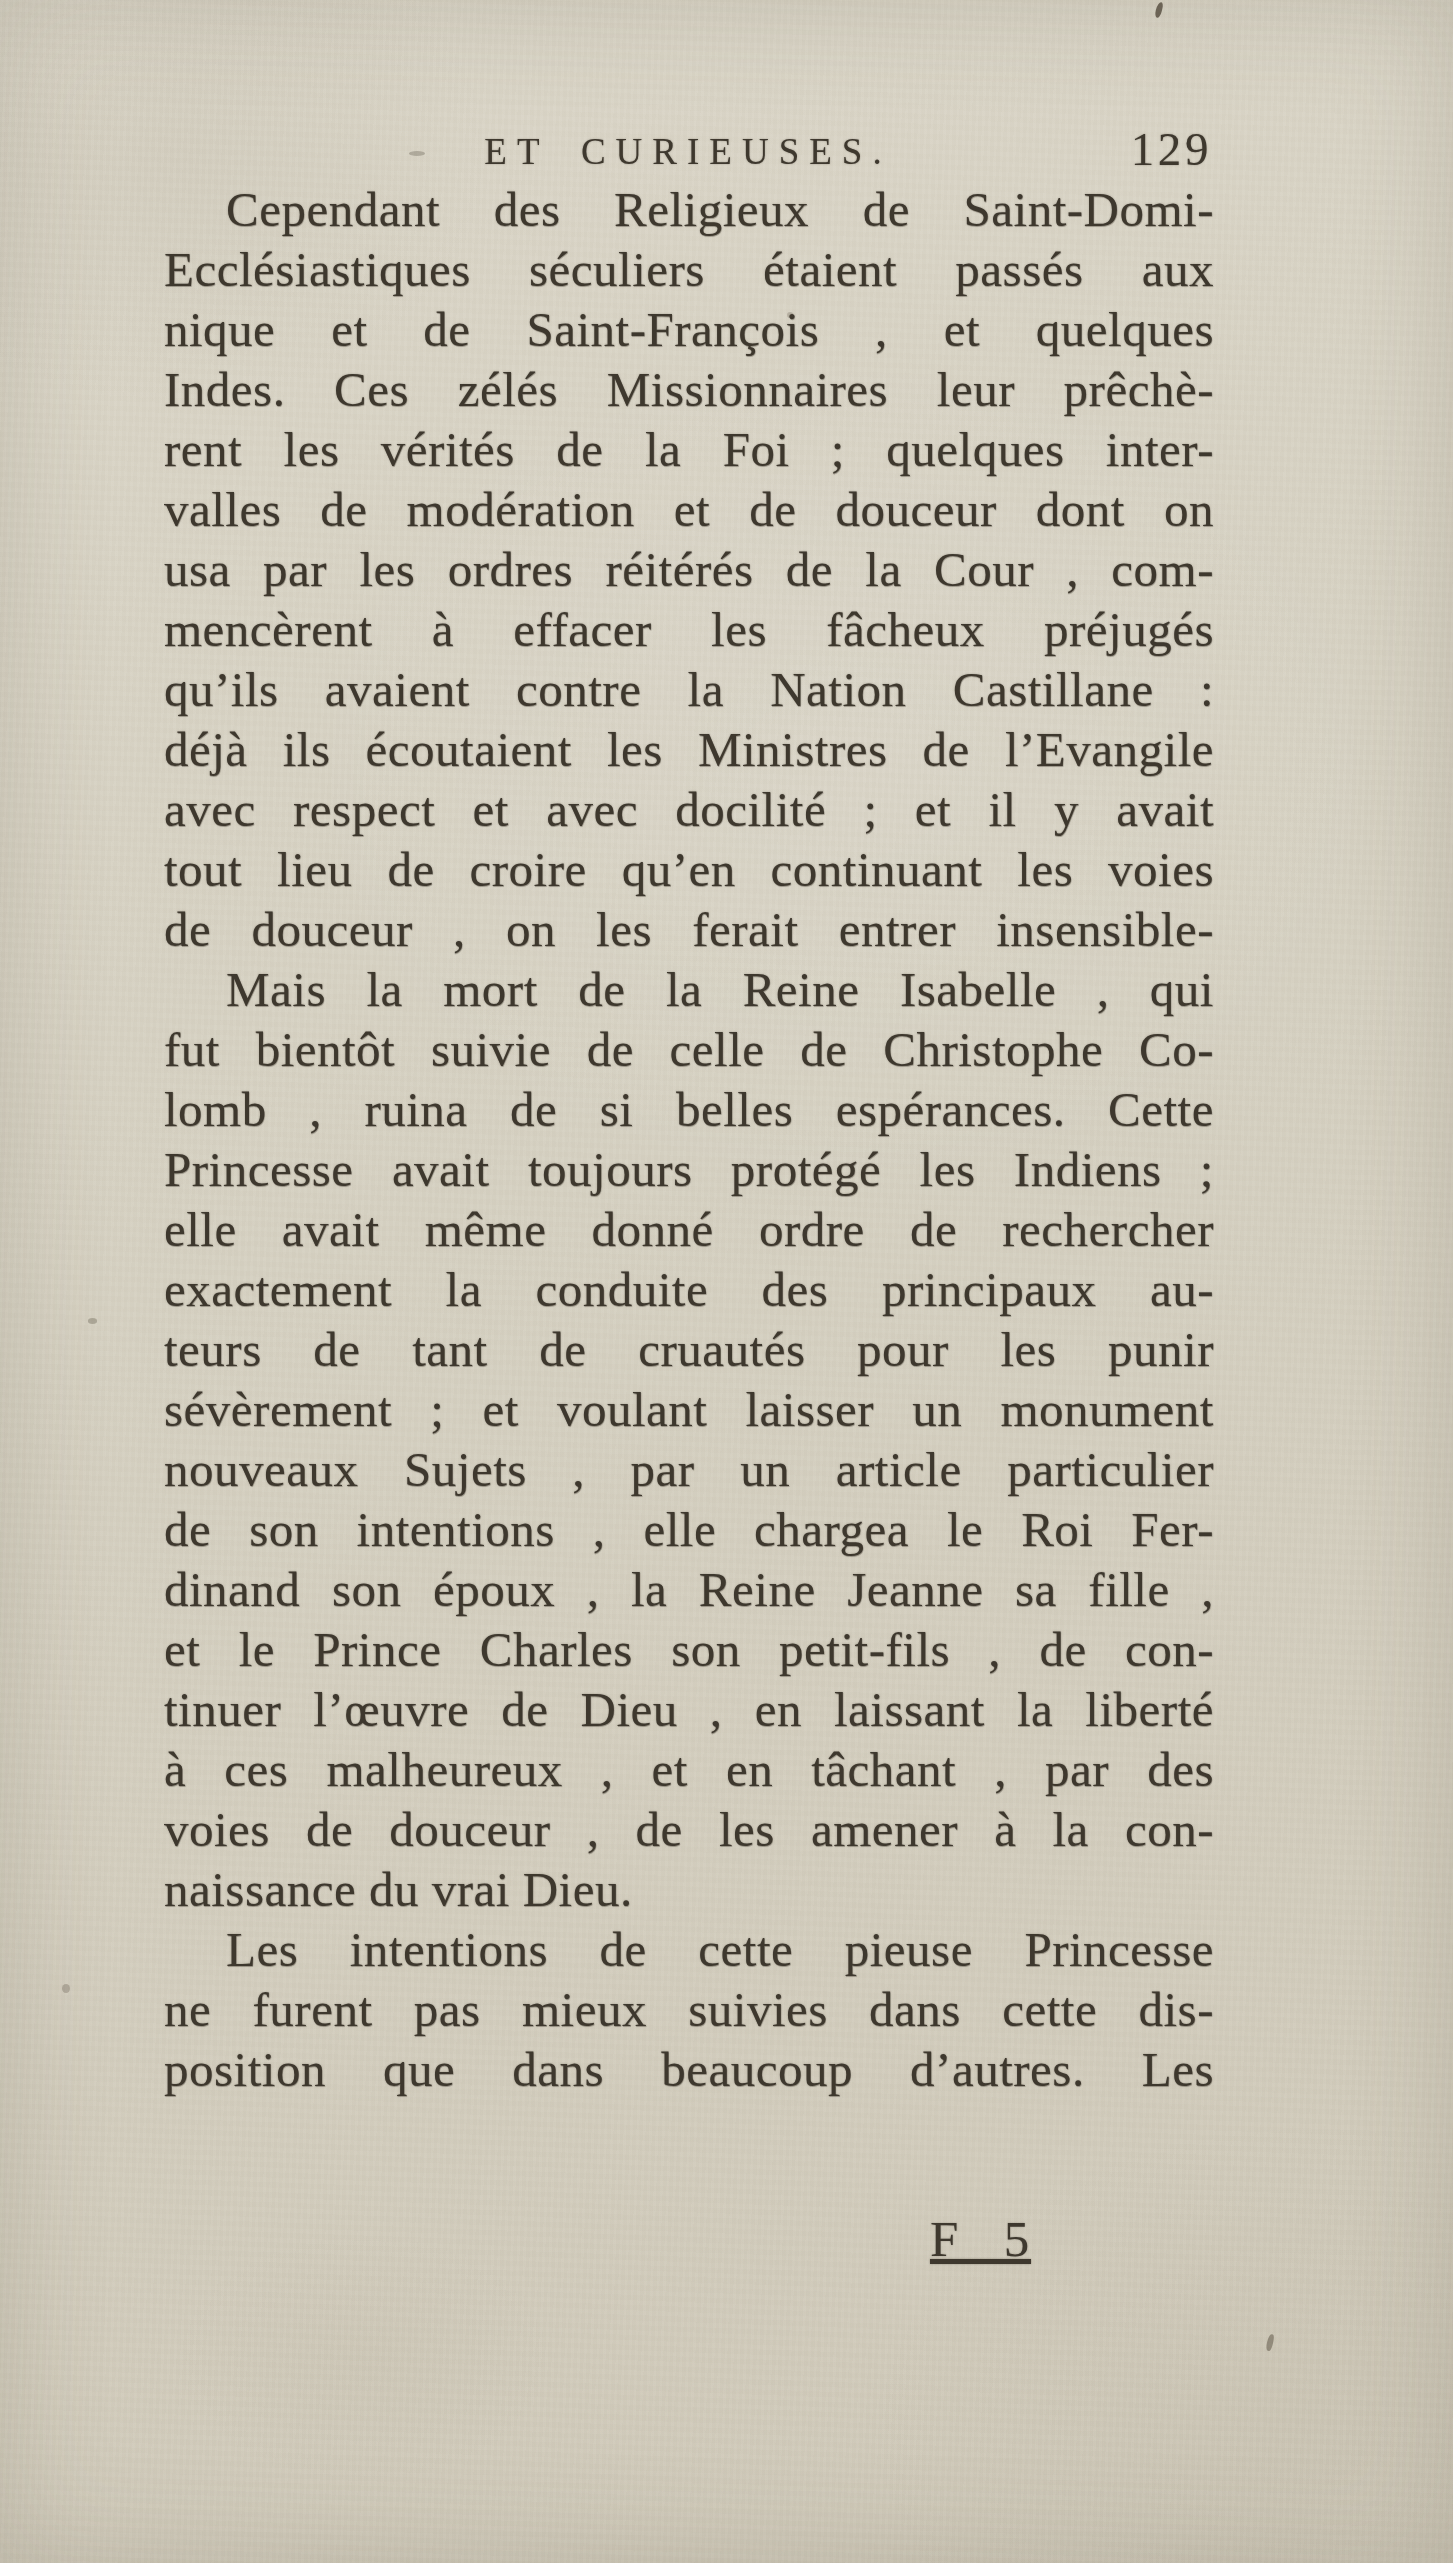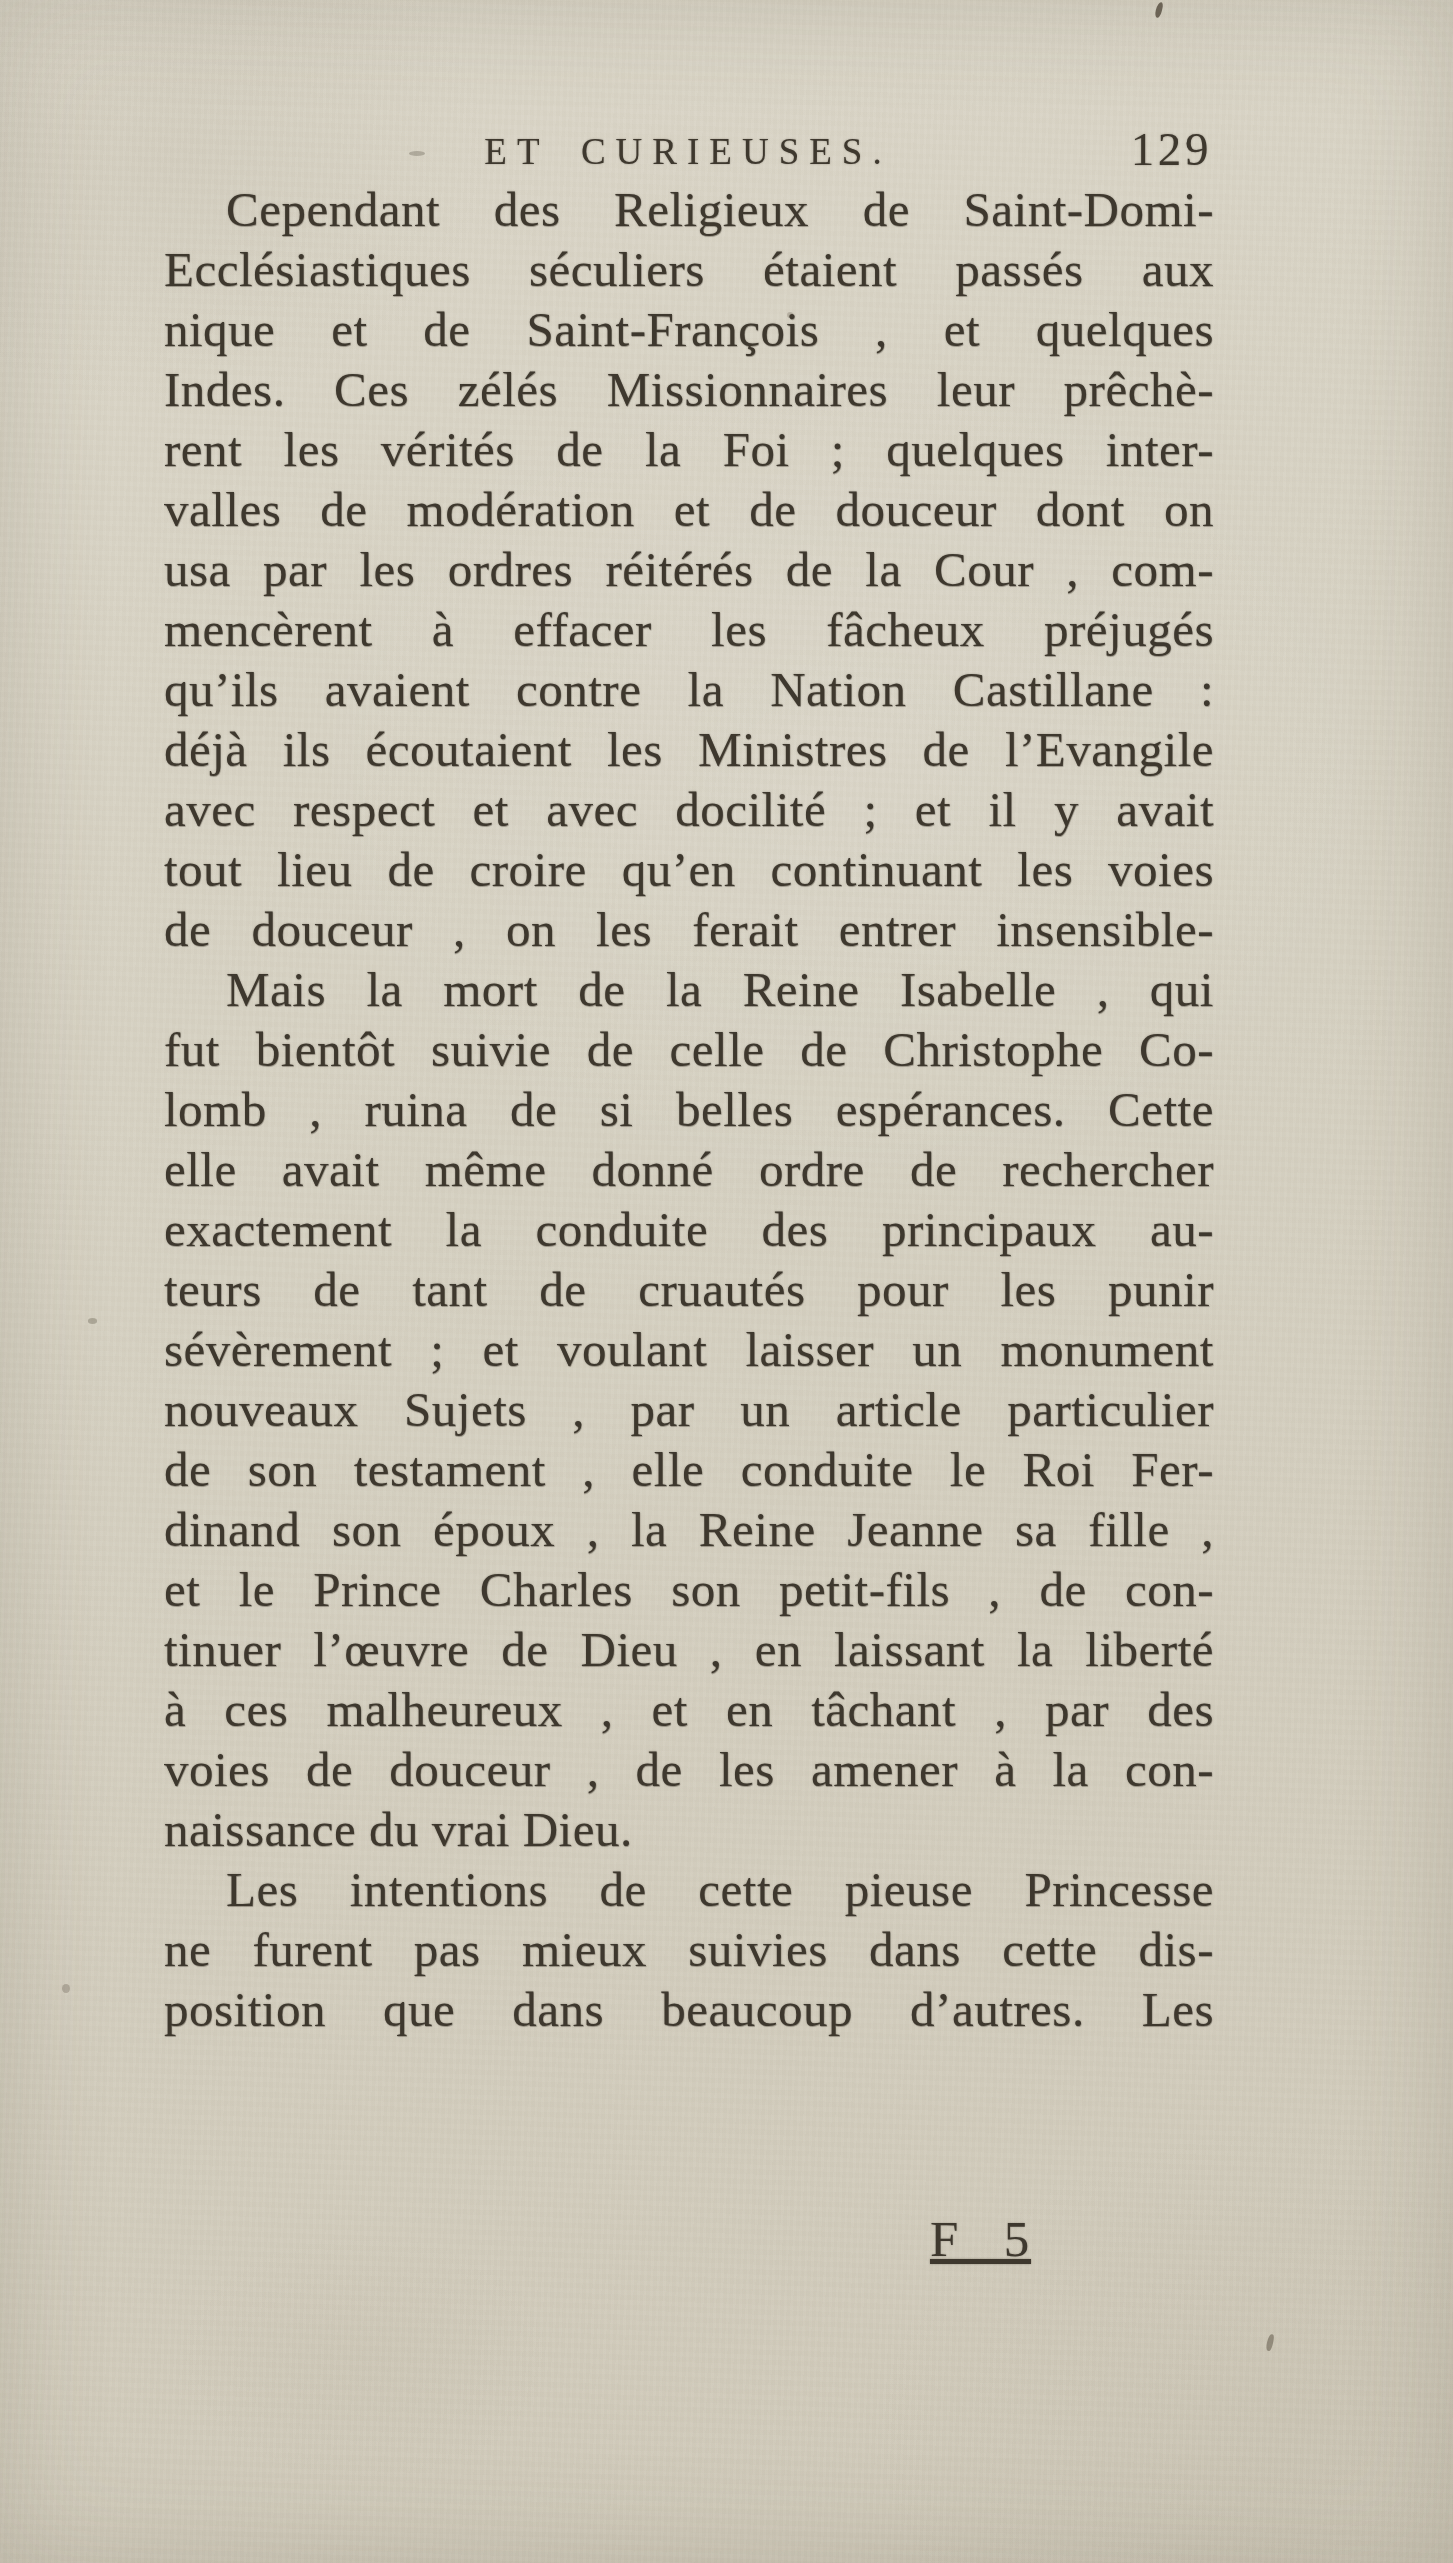--- a/index.html
+++ b/index.html
@@ -124,26 +124,27 @@
       <div class="line j">usa par les ordres réitérés de la Cour , com-</div>
       <div class="line j">mencèrent à effacer les fâcheux préjugés</div>
       <div class="line j">qu’ils avaient contre la Nation Castillane :</div>
       <div class="line j">déjà ils écoutaient les Ministres de l’Evangile</div>
       <div class="line j">avec respect et avec docilité ; et il y avait</div>
       <div class="line j">tout lieu de croire qu’en continuant les voies</div>
       <div class="line j">de douceur , on les ferait entrer insensible-</div>
       <div class="line j ind">Mais la mort de la Reine Isabelle , qui</div>
       <div class="line j">fut bientôt suivie de celle de Christophe Co-</div>
       <div class="line j">lomb , ruina de si belles espérances. Cette</div>
+      <div class="line j">Princesse avait toujours protégé les Indiens ;</div>
       <div class="line j">elle avait même donné ordre de rechercher</div>
       <div class="line j">exactement la conduite des principaux au-</div>
       <div class="line j">teurs de tant de cruautés pour les punir</div>
       <div class="line j">sévèrement ; et voulant laisser un monument</div>
       <div class="line j">nouveaux Sujets , par un article particulier</div>
-      <div class="line j">de son testament , elle conduite le Roi Fer-</div>
+      <div class="line j">de son intentions , elle chargea le Roi Fer-</div>
       <div class="line j">dinand son époux , la Reine Jeanne sa fille ,</div>
       <div class="line j">et le Prince Charles son petit-fils , de con-</div>
       <div class="line j">tinuer l’œuvre de Dieu , en laissant la liberté</div>
       <div class="line j">à ces malheureux , et en tâchant , par des</div>
       <div class="line j">voies de douceur , de les amener à la con-</div>
       <div class="line">naissance du vrai Dieu.</div>
       <div class="line j ind">Les intentions de cette pieuse Princesse</div>
       <div class="line j">ne furent pas mieux suivies dans cette dis-</div>
       <div class="line j">position que dans beaucoup d’autres. Les</div>
     </main>

